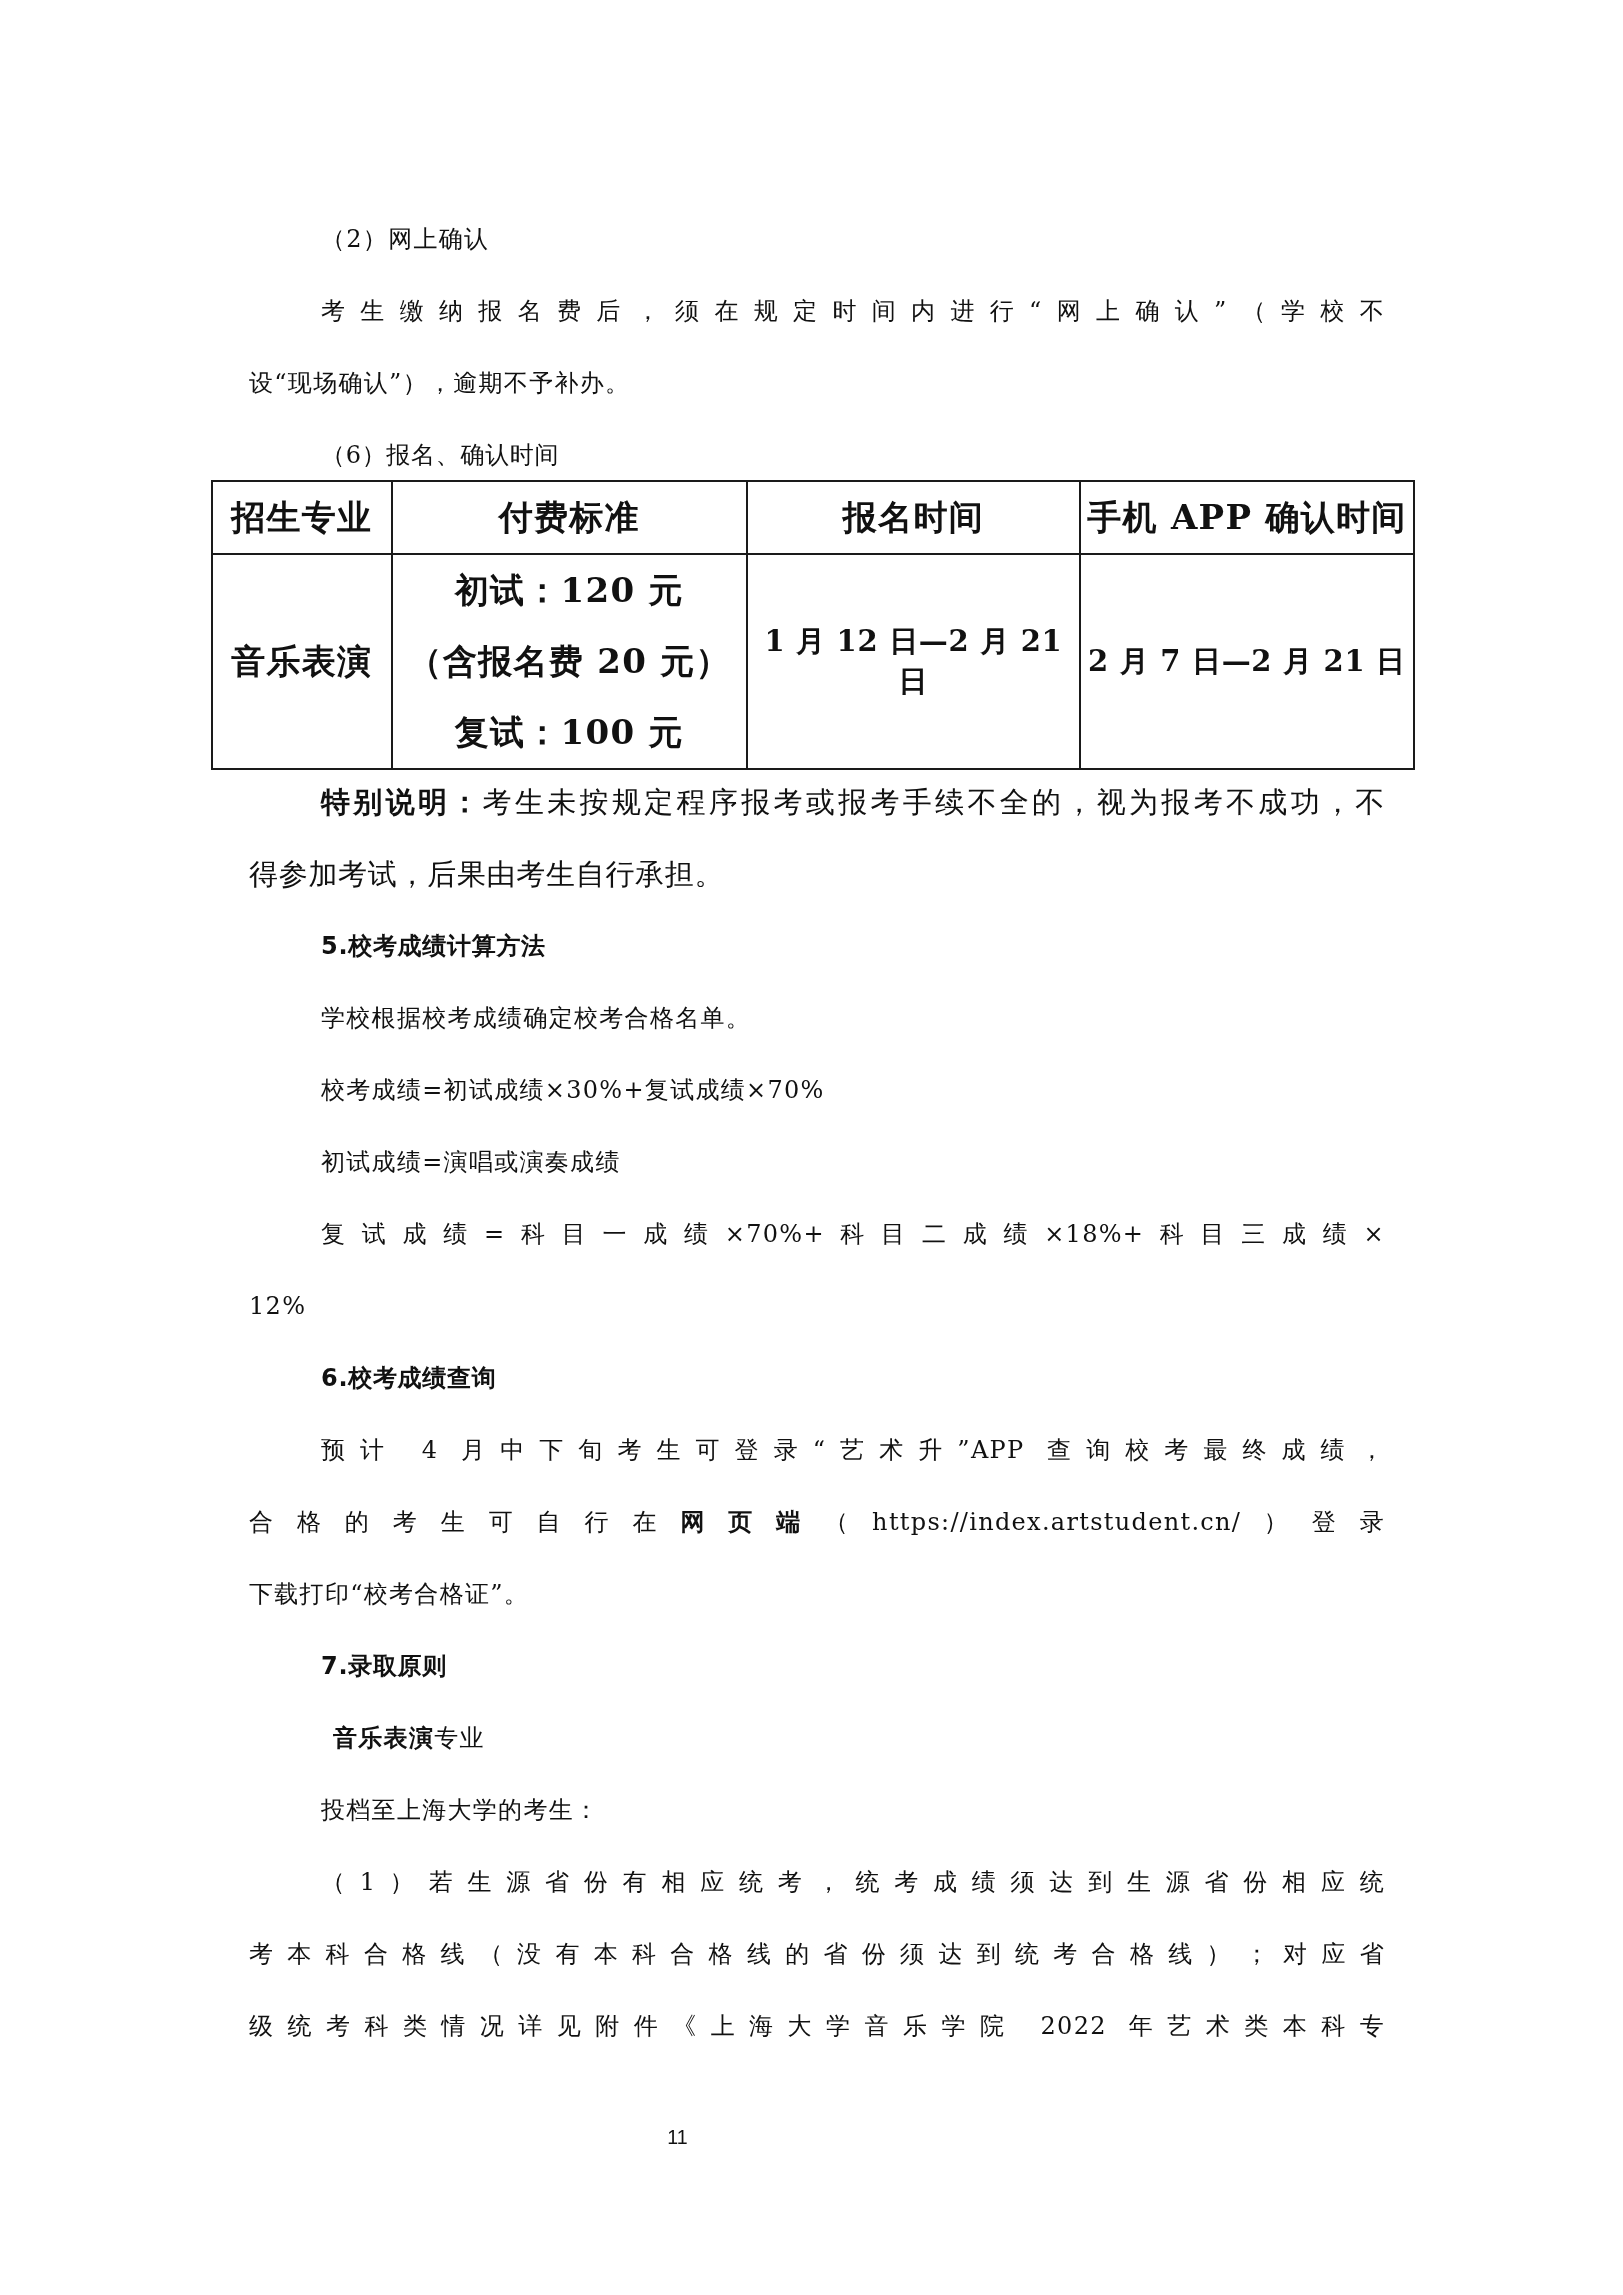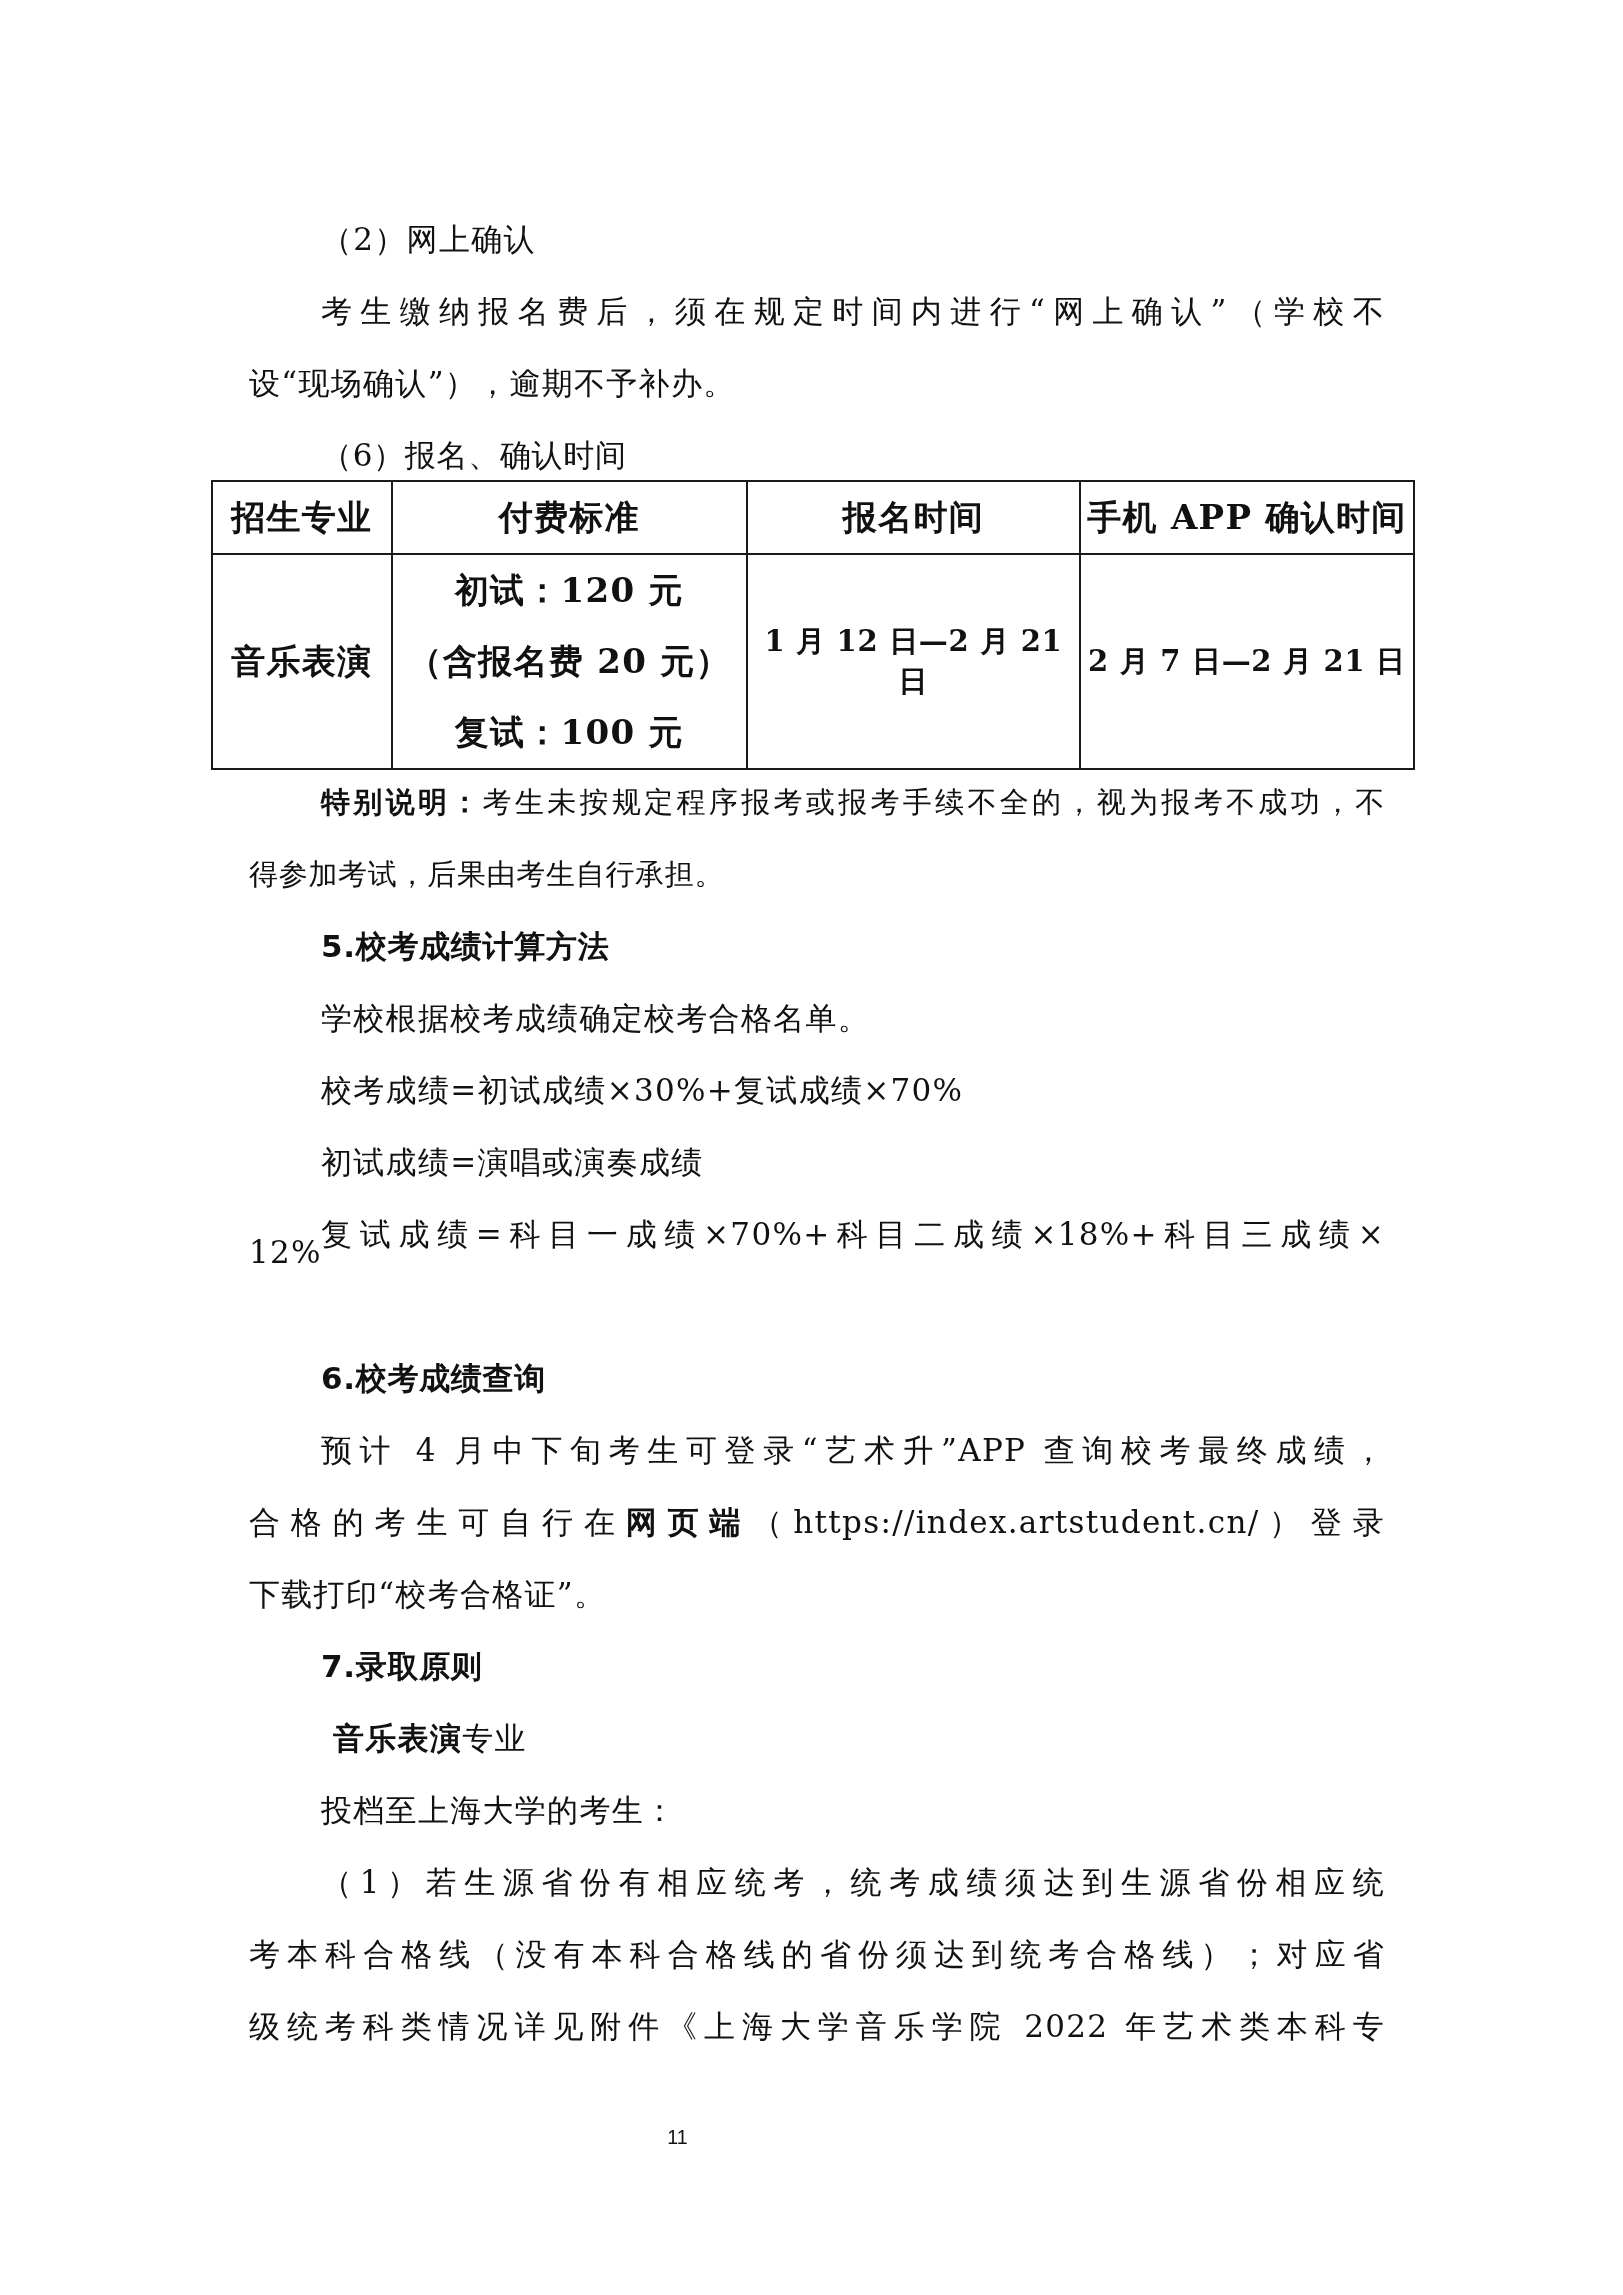--- a/index.html
+++ b/index.html
@@ -1,18 +1,18 @@
 <!DOCTYPE html>
 <html style="font-size:10.5px"><head>
 <meta charset="utf-8">
 <style>
   html, body { margin: 0; padding: 0; background: #ffffff; }
   body { width: 1623px; height: 2295px; position: relative; overflow: hidden;
          font-family: "DejaVu Serif", "Liberation Serif", serif; color: #111111; }
-  .line { position: absolute; left: 249px; width: 1136px; font-size: 31px; line-height: 72px;
+  .line { position: absolute; left: 249px; width: 1136px; font-size: 24px; line-height: 72px;
           height: 72px; white-space: nowrap; letter-spacing: 1.3px; }
   .indent { left: 321px; width: 1064px; }
   .bold { font-weight: bold; font-family: "DejaVu Sans", "Liberation Sans", sans-serif; }
   .heading { font-family: "DejaVu Sans", "Liberation Sans", sans-serif; font-weight: bold; letter-spacing: 0.7px; }
   .justify { text-align: justify; text-align-last: justify; }
   .note { font-size: 29px; letter-spacing: 0.7px; }
 
   table.sched { position: absolute; left: 211px; top: 480px; width: 1204px; height: 288px;
                 border-collapse: collapse; font-size: 34px; }
   table.sched th, table.sched td { border: 2.6px solid #1a1a1a; text-align: center; vertical-align: middle;
@@ -57,21 +57,21 @@
   </table>
 
 <div class="line indent note justify" style="top:766px;"><span class="bold">特别说明：</span><span>考生未按规定程序报考或报考手续不全的，视为报考不成功，不</span></div>
 <div class="line note" style="top:838px;">得参加考试，后果由考生自行承担。</div>
 
 <div class="line indent heading" style="top:910px;">5.校考成绩计算方法</div>
 <div class="line indent" style="top:982px;">学校根据校考成绩确定校考合格名单。</div>
 <div class="line indent" style="top:1054px;">校考成绩=初试成绩×30%+复试成绩×70%</div>
 <div class="line indent" style="top:1126px;">初试成绩=演唱或演奏成绩</div>
 <div class="line indent justify" style="top:1198px;">复试成绩=科目一成绩×70%+科目二成绩×18%+科目三成绩×</div>
-<div class="line" style="top:1216px;">12%</div>
+<div class="line" style="top:1270px;">12%</div>
 
 <div class="line indent heading" style="top:1342px;">6.校考成绩查询</div>
 <div class="line indent justify" style="top:1414px;">预计 4 月中下旬考生可登录“艺术升”APP 查询校考最终成绩，</div>
 <div class="line justify" style="top:1486px;"><span>合格的考生可自行在</span><span class="bold">网页端</span><span>（https://index.artstudent.cn/）登录</span></div>
 <div class="line" style="top:1558px;">下载打印“校考合格证”。</div>
 
 <div class="line indent heading" style="top:1630px;">7.录取原则</div>
 <div class="line indent" style="top:1702px;margin-left:12px;"><span class="bold">音乐表演</span><span>专业</span></div>
 <div class="line indent" style="top:1774px;">投档至上海大学的考生：</div>
 <div class="line indent justify" style="top:1846px;">（1）若生源省份有相应统考，统考成绩须达到生源省份相应统</div>

